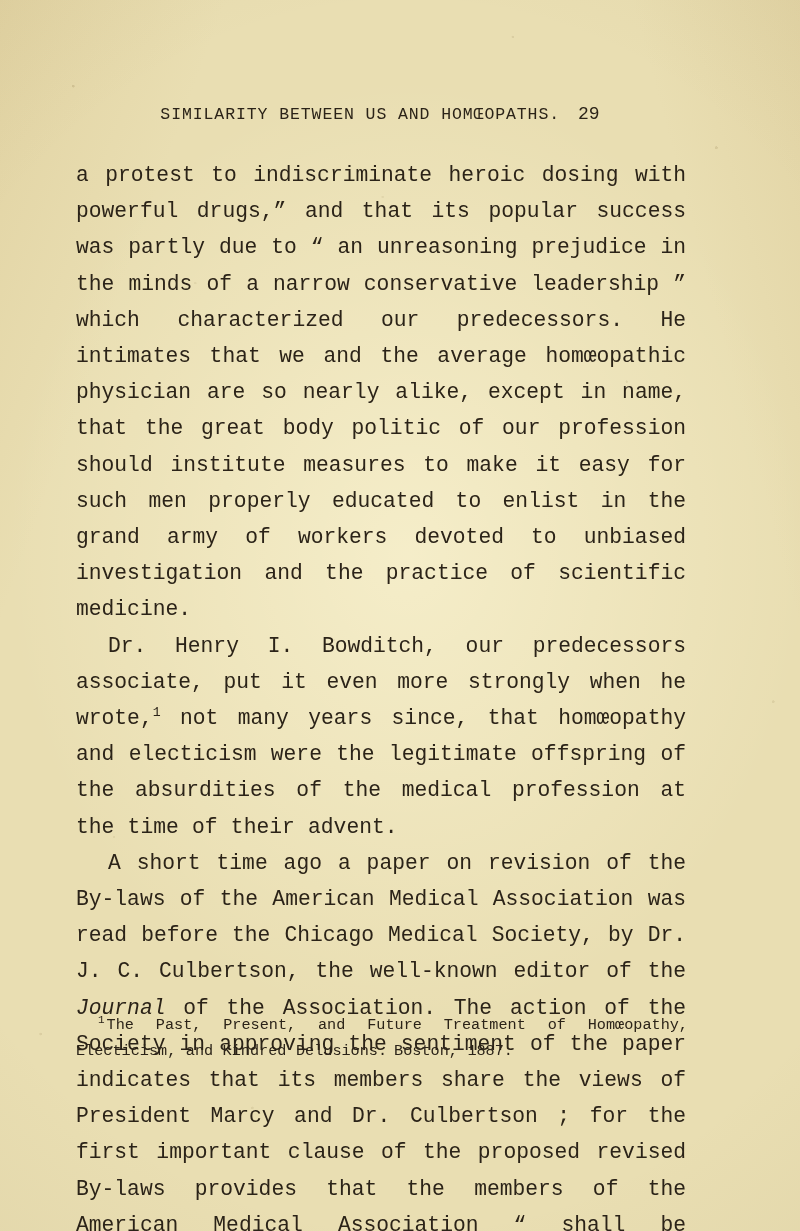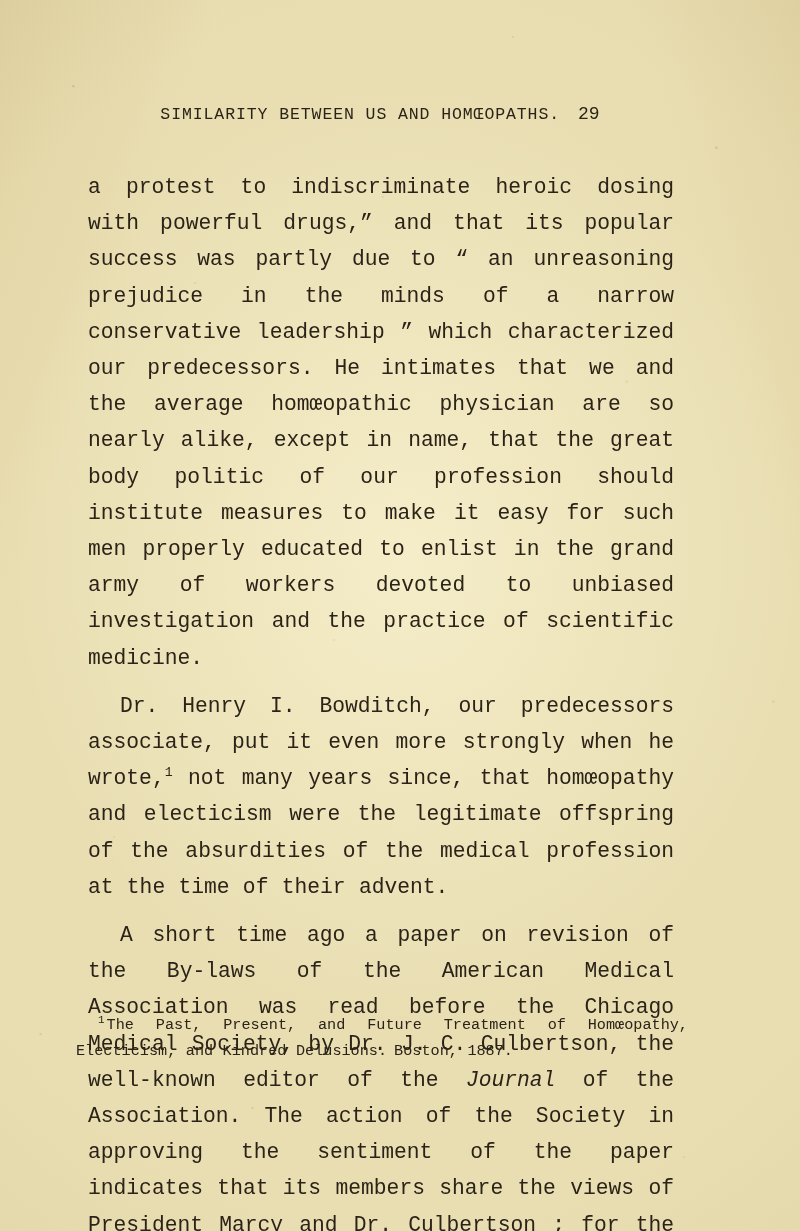--- a/index.html
+++ b/index.html
@@ -72,21 +72,21 @@
   }
 
   .textblock {
     position: absolute;
     left: 76px;
     top: 157px;
     width: 610px;
   }
 
   p.para {
-    margin: 12px;
+    margin: 0;
     font-size: 21.3px;
     line-height: 36.2px;
     text-align: justify;
     text-justify: inter-word;
     word-spacing: 0.5px;
     hyphens: manual;
   }
   p.para.indent { text-indent: 32px; }
 
   .it { font-style: italic; }

